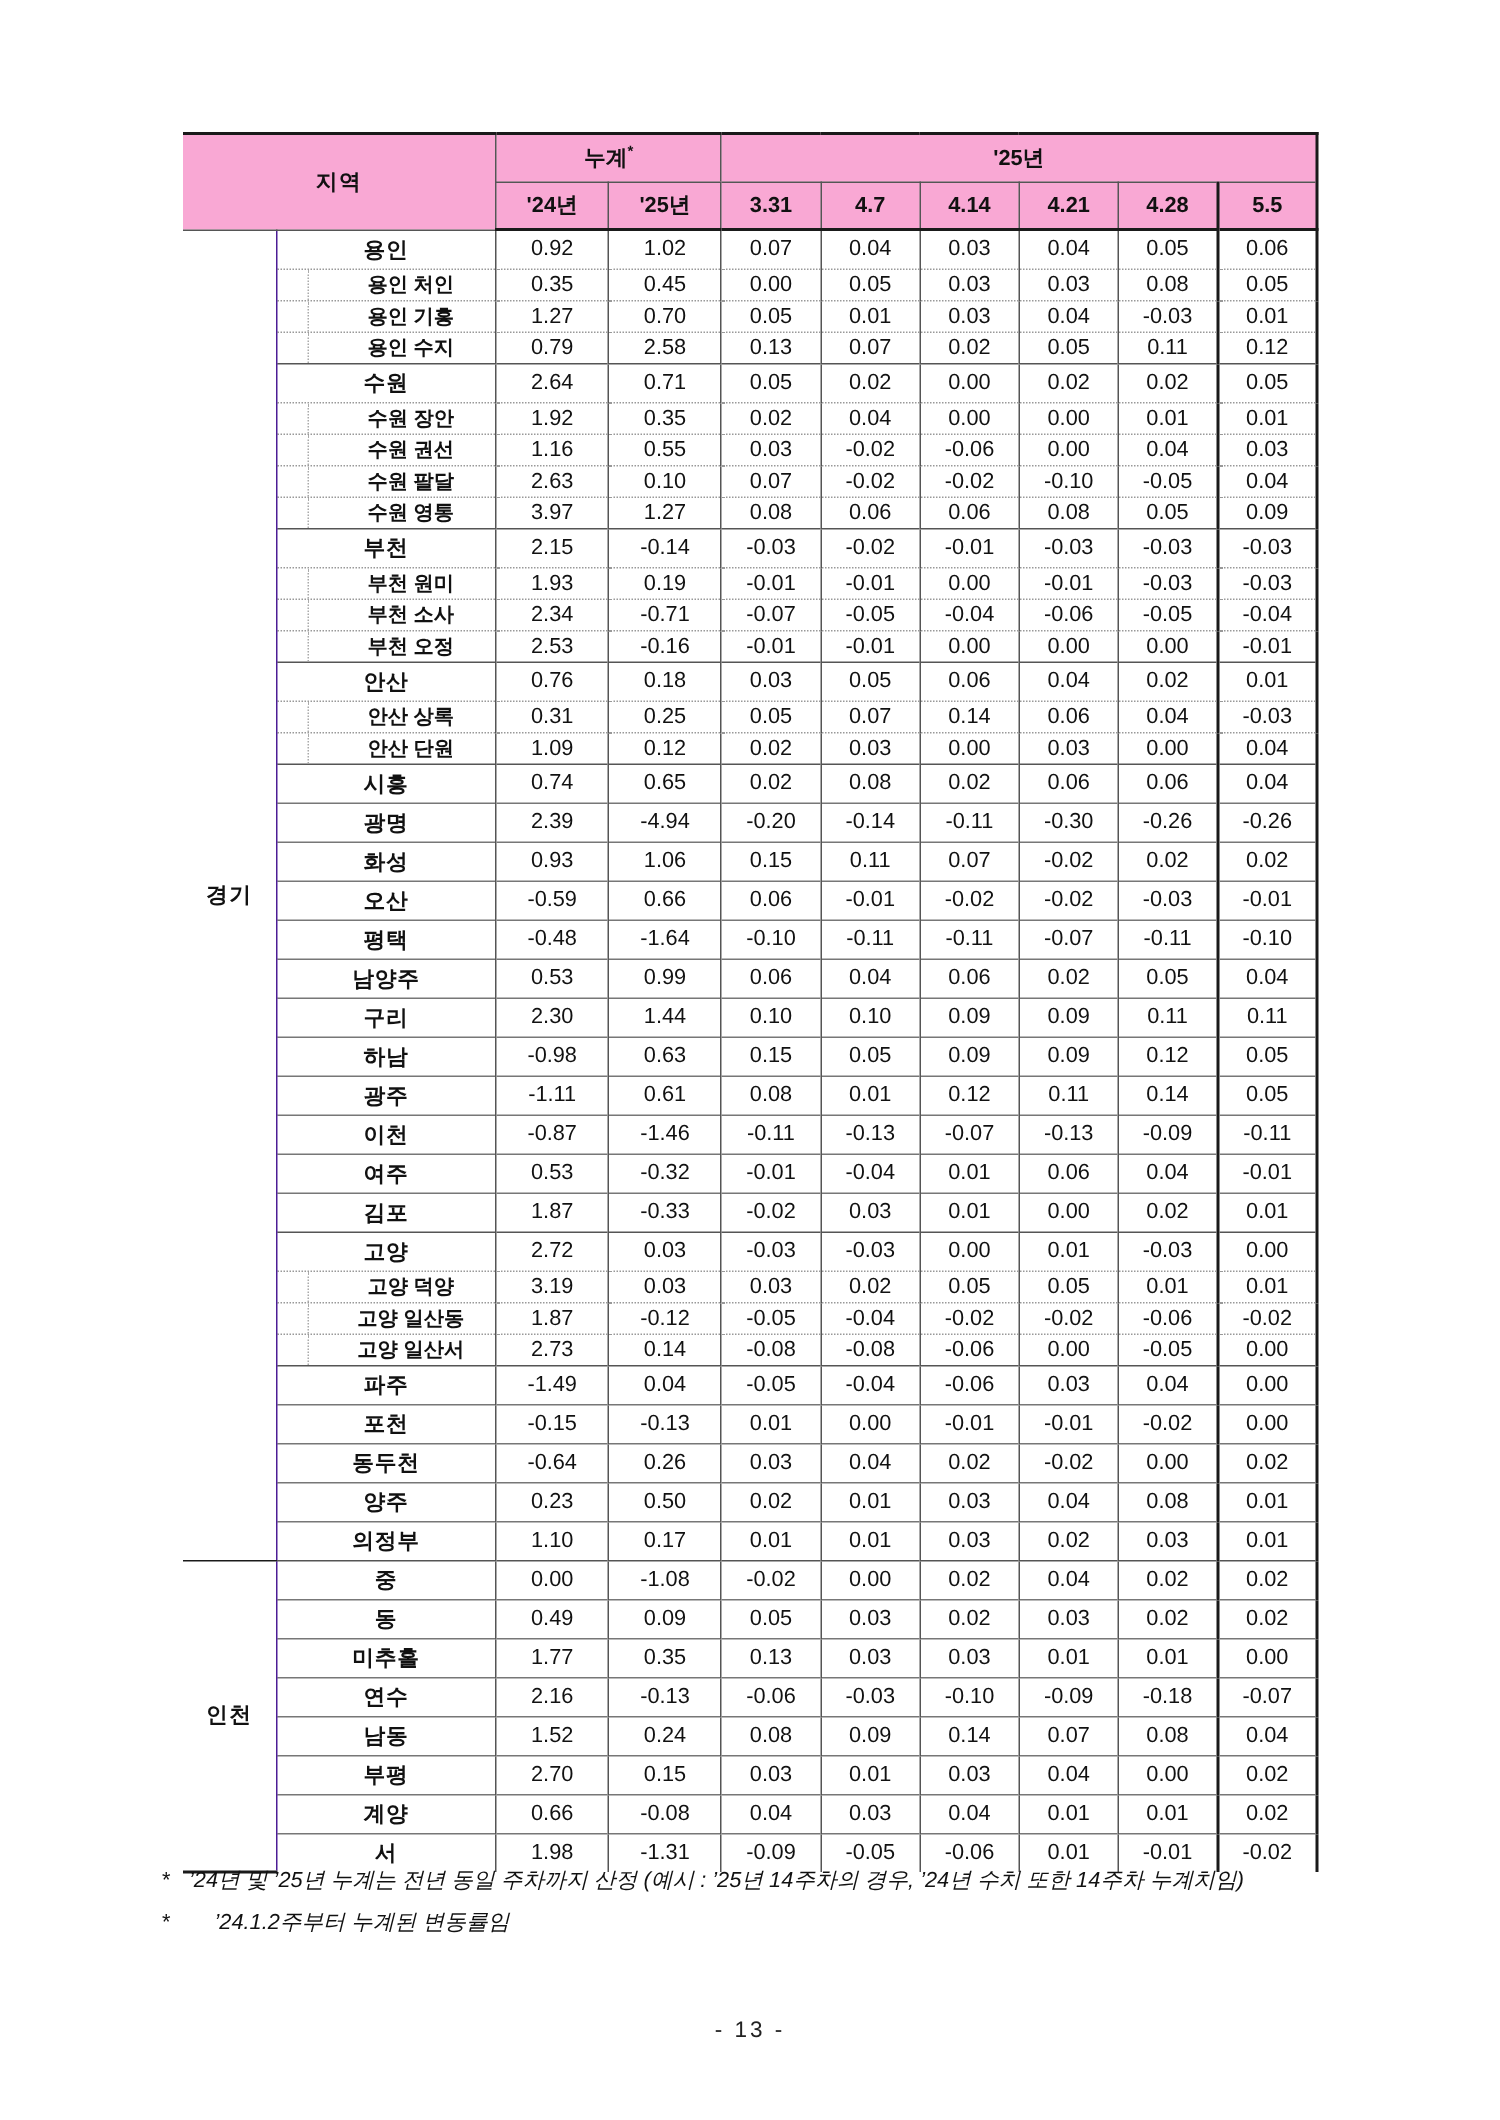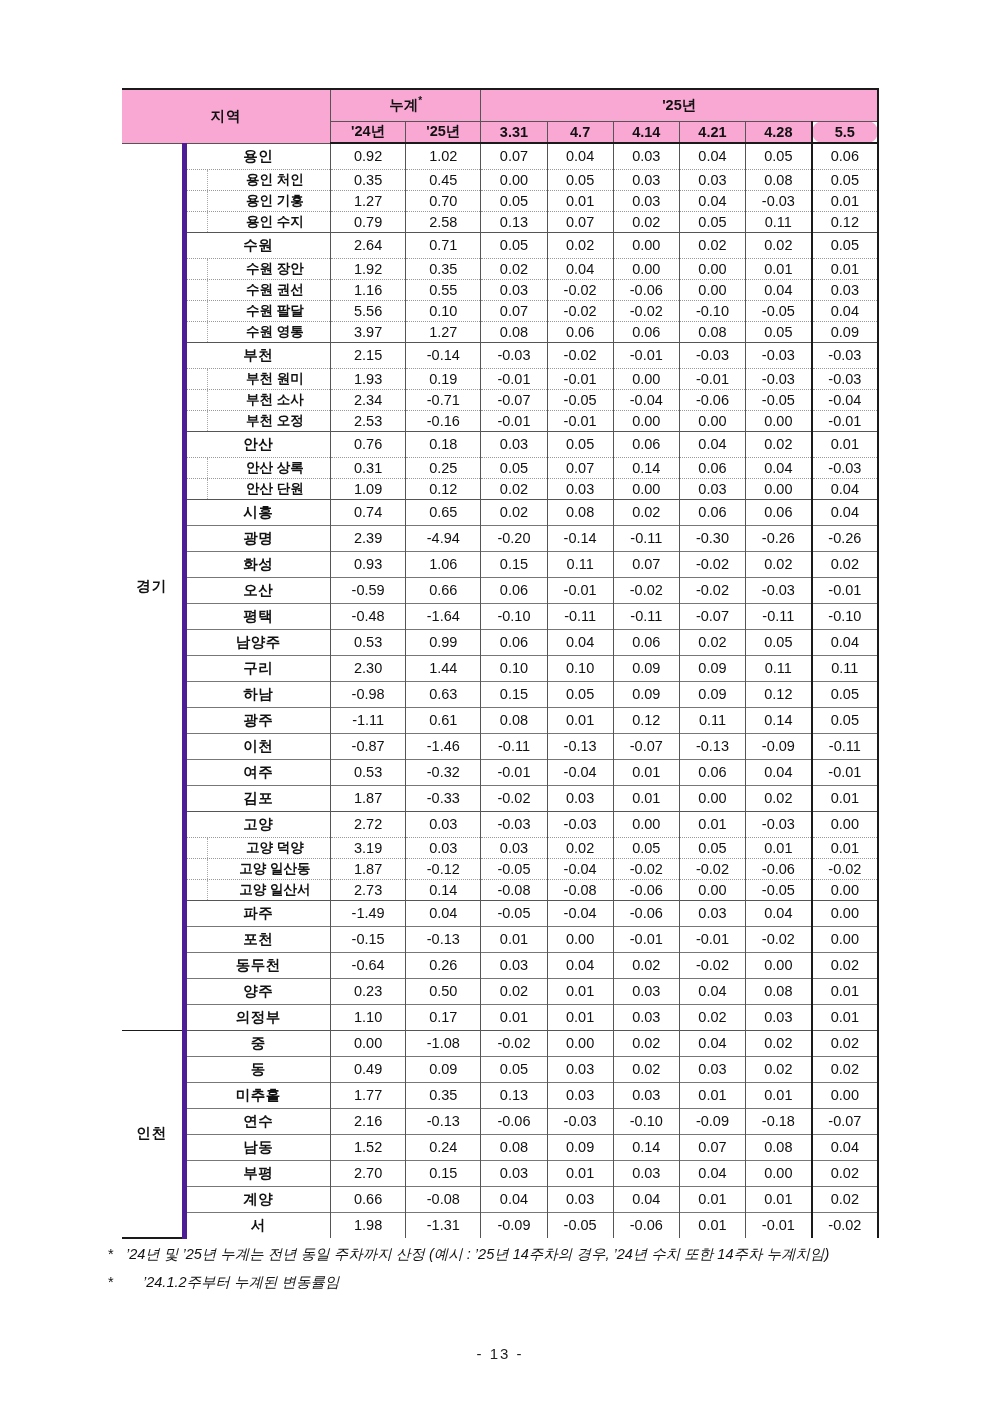--- a/index.html
+++ b/index.html
@@ -59,24 +59,24 @@
     border-top: 2.2px solid #1a1a1a;
     border-bottom: 2.2px solid #1a1a1a;
   }
   th.h-top {
     border-top: 2.2px solid #1a1a1a;
     border-bottom: 1px solid #555;
     height: 32px;
   }
   th.h-sub {
     border-bottom: 2.2px solid #1a1a1a;
-    height: 22px;
+    height: 32px;
   }
   th.vsep-l { border-left: 1px solid #555; }
-  th.thickleft { border-left: 2.2px solid #1a1a1a; border-radius: 11px; }
+  th.thickleft { border-left: 2.2px solid #1a1a1a; }
   th.h-last-top { border-right: 2.2px solid #1a1a1a; }
 
   .sup {
     font-size: 10px;
     vertical-align: super;
     line-height: 0;
   }
 
   
   table.grid td {
@@ -85,21 +85,21 @@
     height: 26px;
     color: #111;
     text-align: center;
   }
   td.region-label {
     font-weight: bold;
     font-size: 15px;
     letter-spacing: 1px;
     text-align: center;
     vertical-align: middle;
-    border-right: 5px solid #4c1d95;
+    border-right: 1px solid #4c1d95;
     border-bottom: 1.4px solid #1a1a1a;
     margin-top: 27px;
   }
   td.region-label.last { border-bottom: 2.2px solid #1a1a1a; text-align: center; }
 
   td.area {
     font-weight: bold;
     font-size: 14.5px;
     text-align: left;
     padding-left: 18px;
@@ -288,21 +288,21 @@
             <td class="num">0.55</td>
             <td class="num">0.03</td>
             <td class="num">-0.02</td>
             <td class="num">-0.06</td>
             <td class="num">0.00</td>
             <td class="num">0.04</td>
             <td class="num thickleft edge">0.03</td>
           </tr>
           <tr class="r-sub">
             <td class="area sub">수원 팔달</td>
-            <td class="num">5.56</td>
+            <td class="num">2.63</td>
             <td class="num">0.10</td>
             <td class="num">0.07</td>
             <td class="num">-0.02</td>
             <td class="num">-0.02</td>
             <td class="num">-0.10</td>
             <td class="num">-0.05</td>
             <td class="num thickleft edge">0.04</td>
           </tr>
           <tr class="r-sub">
             <td class="area sub">수원 영통</td>

